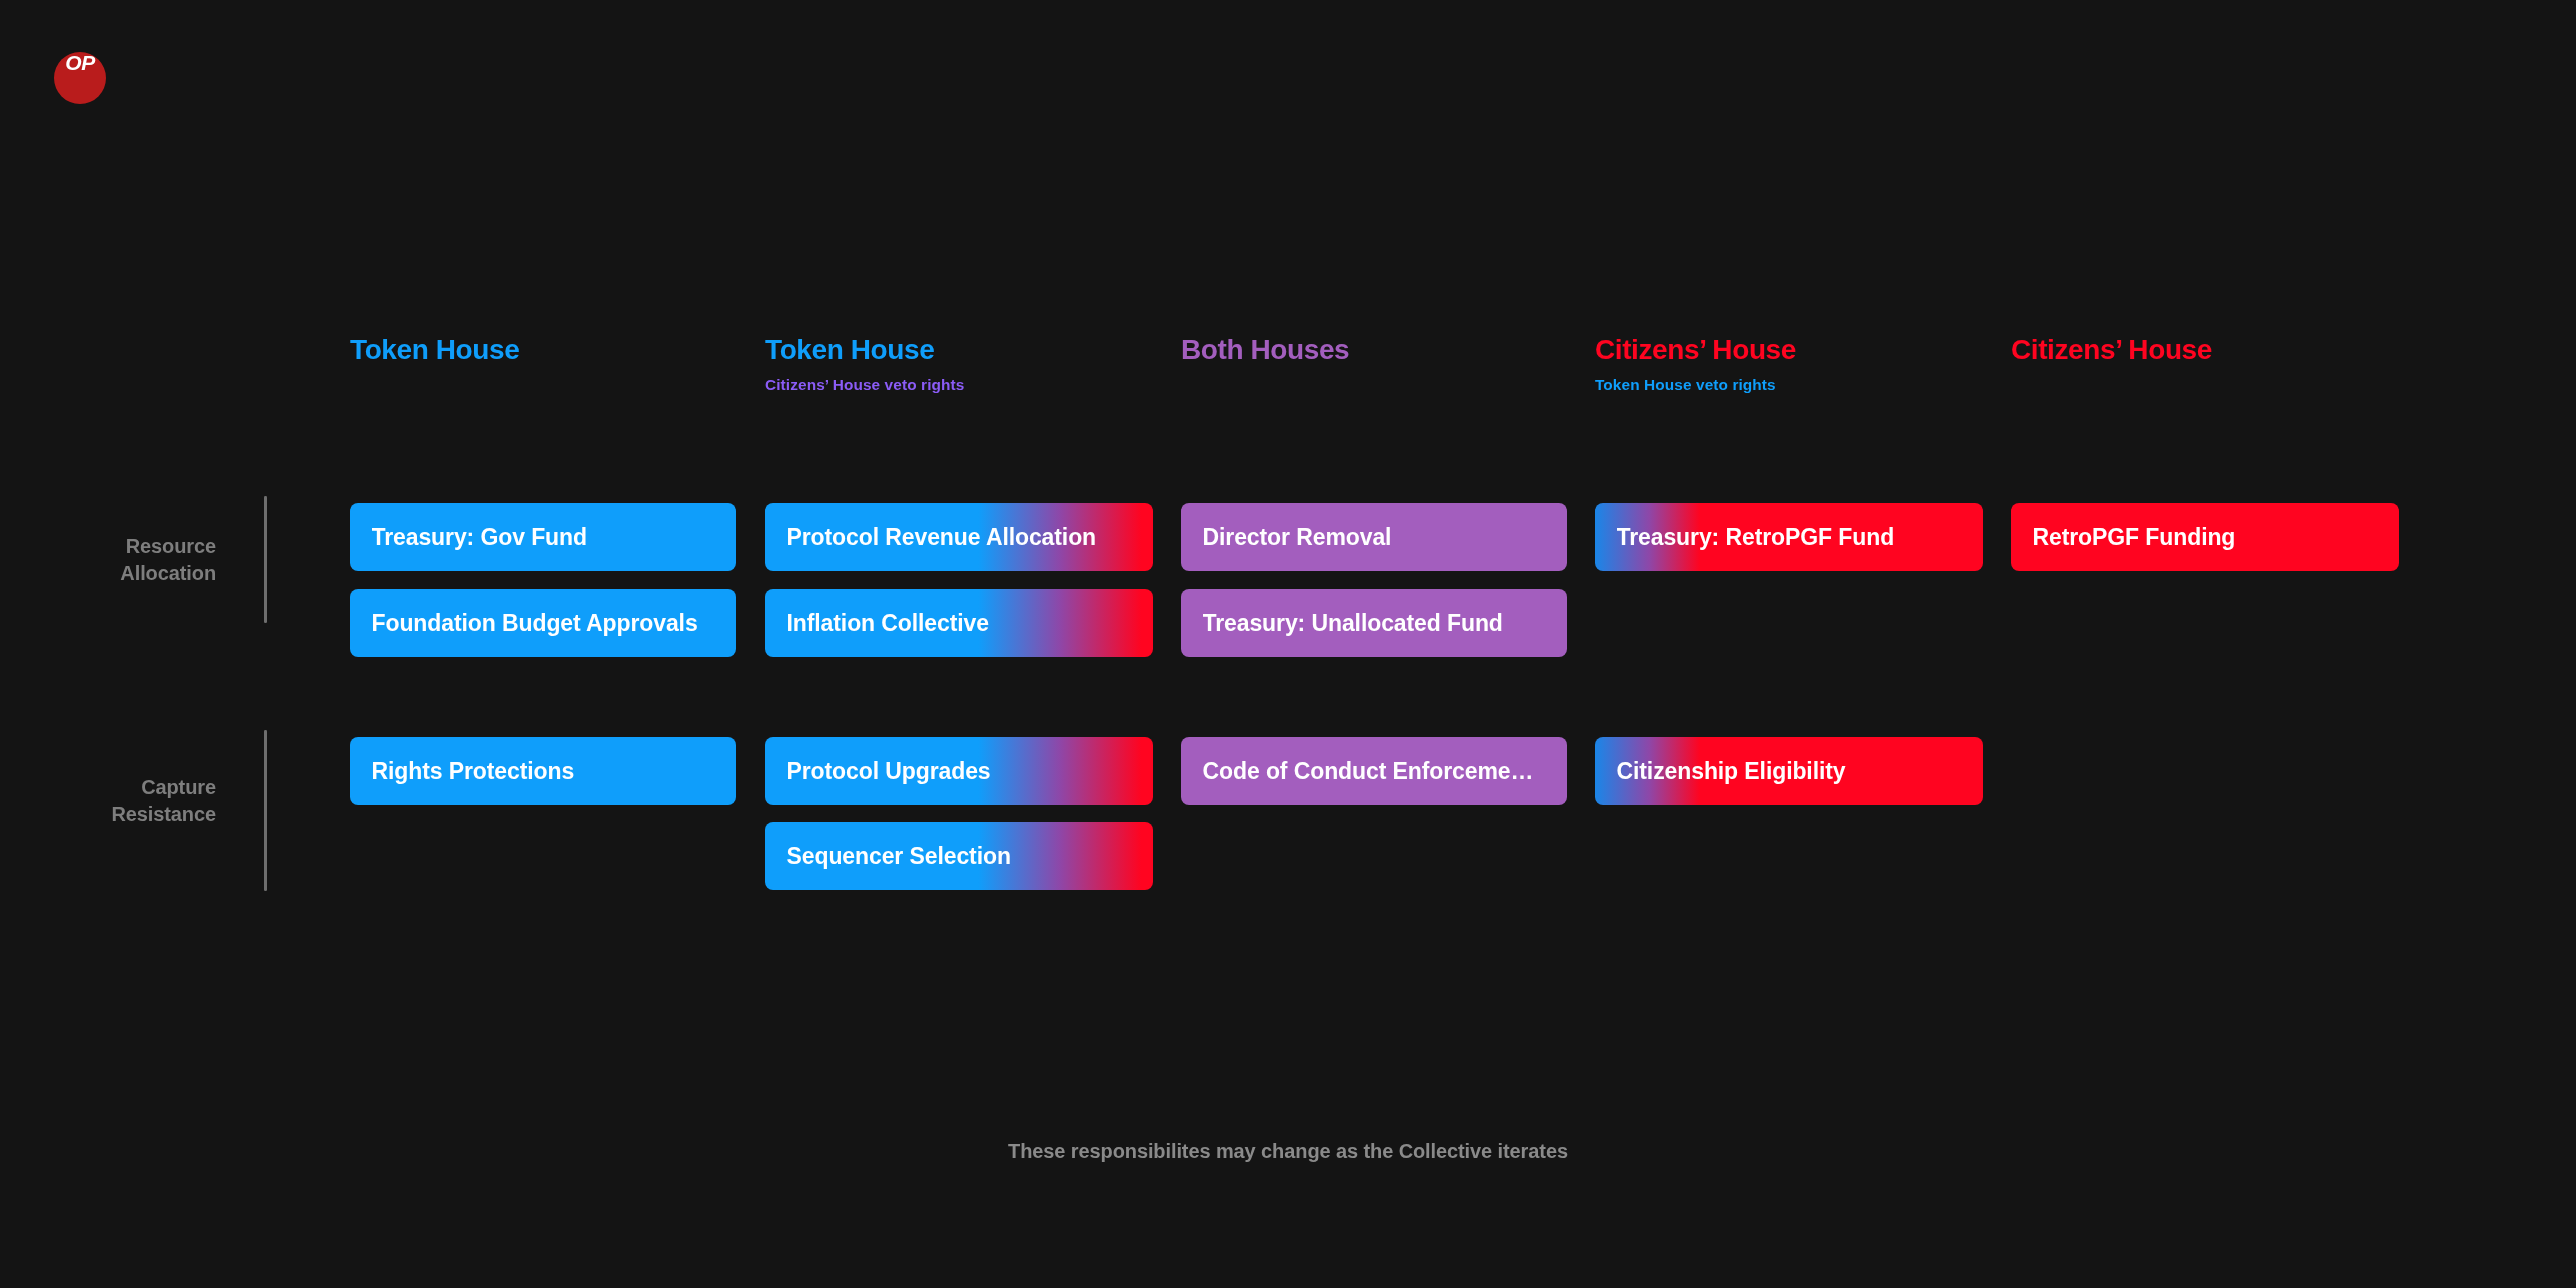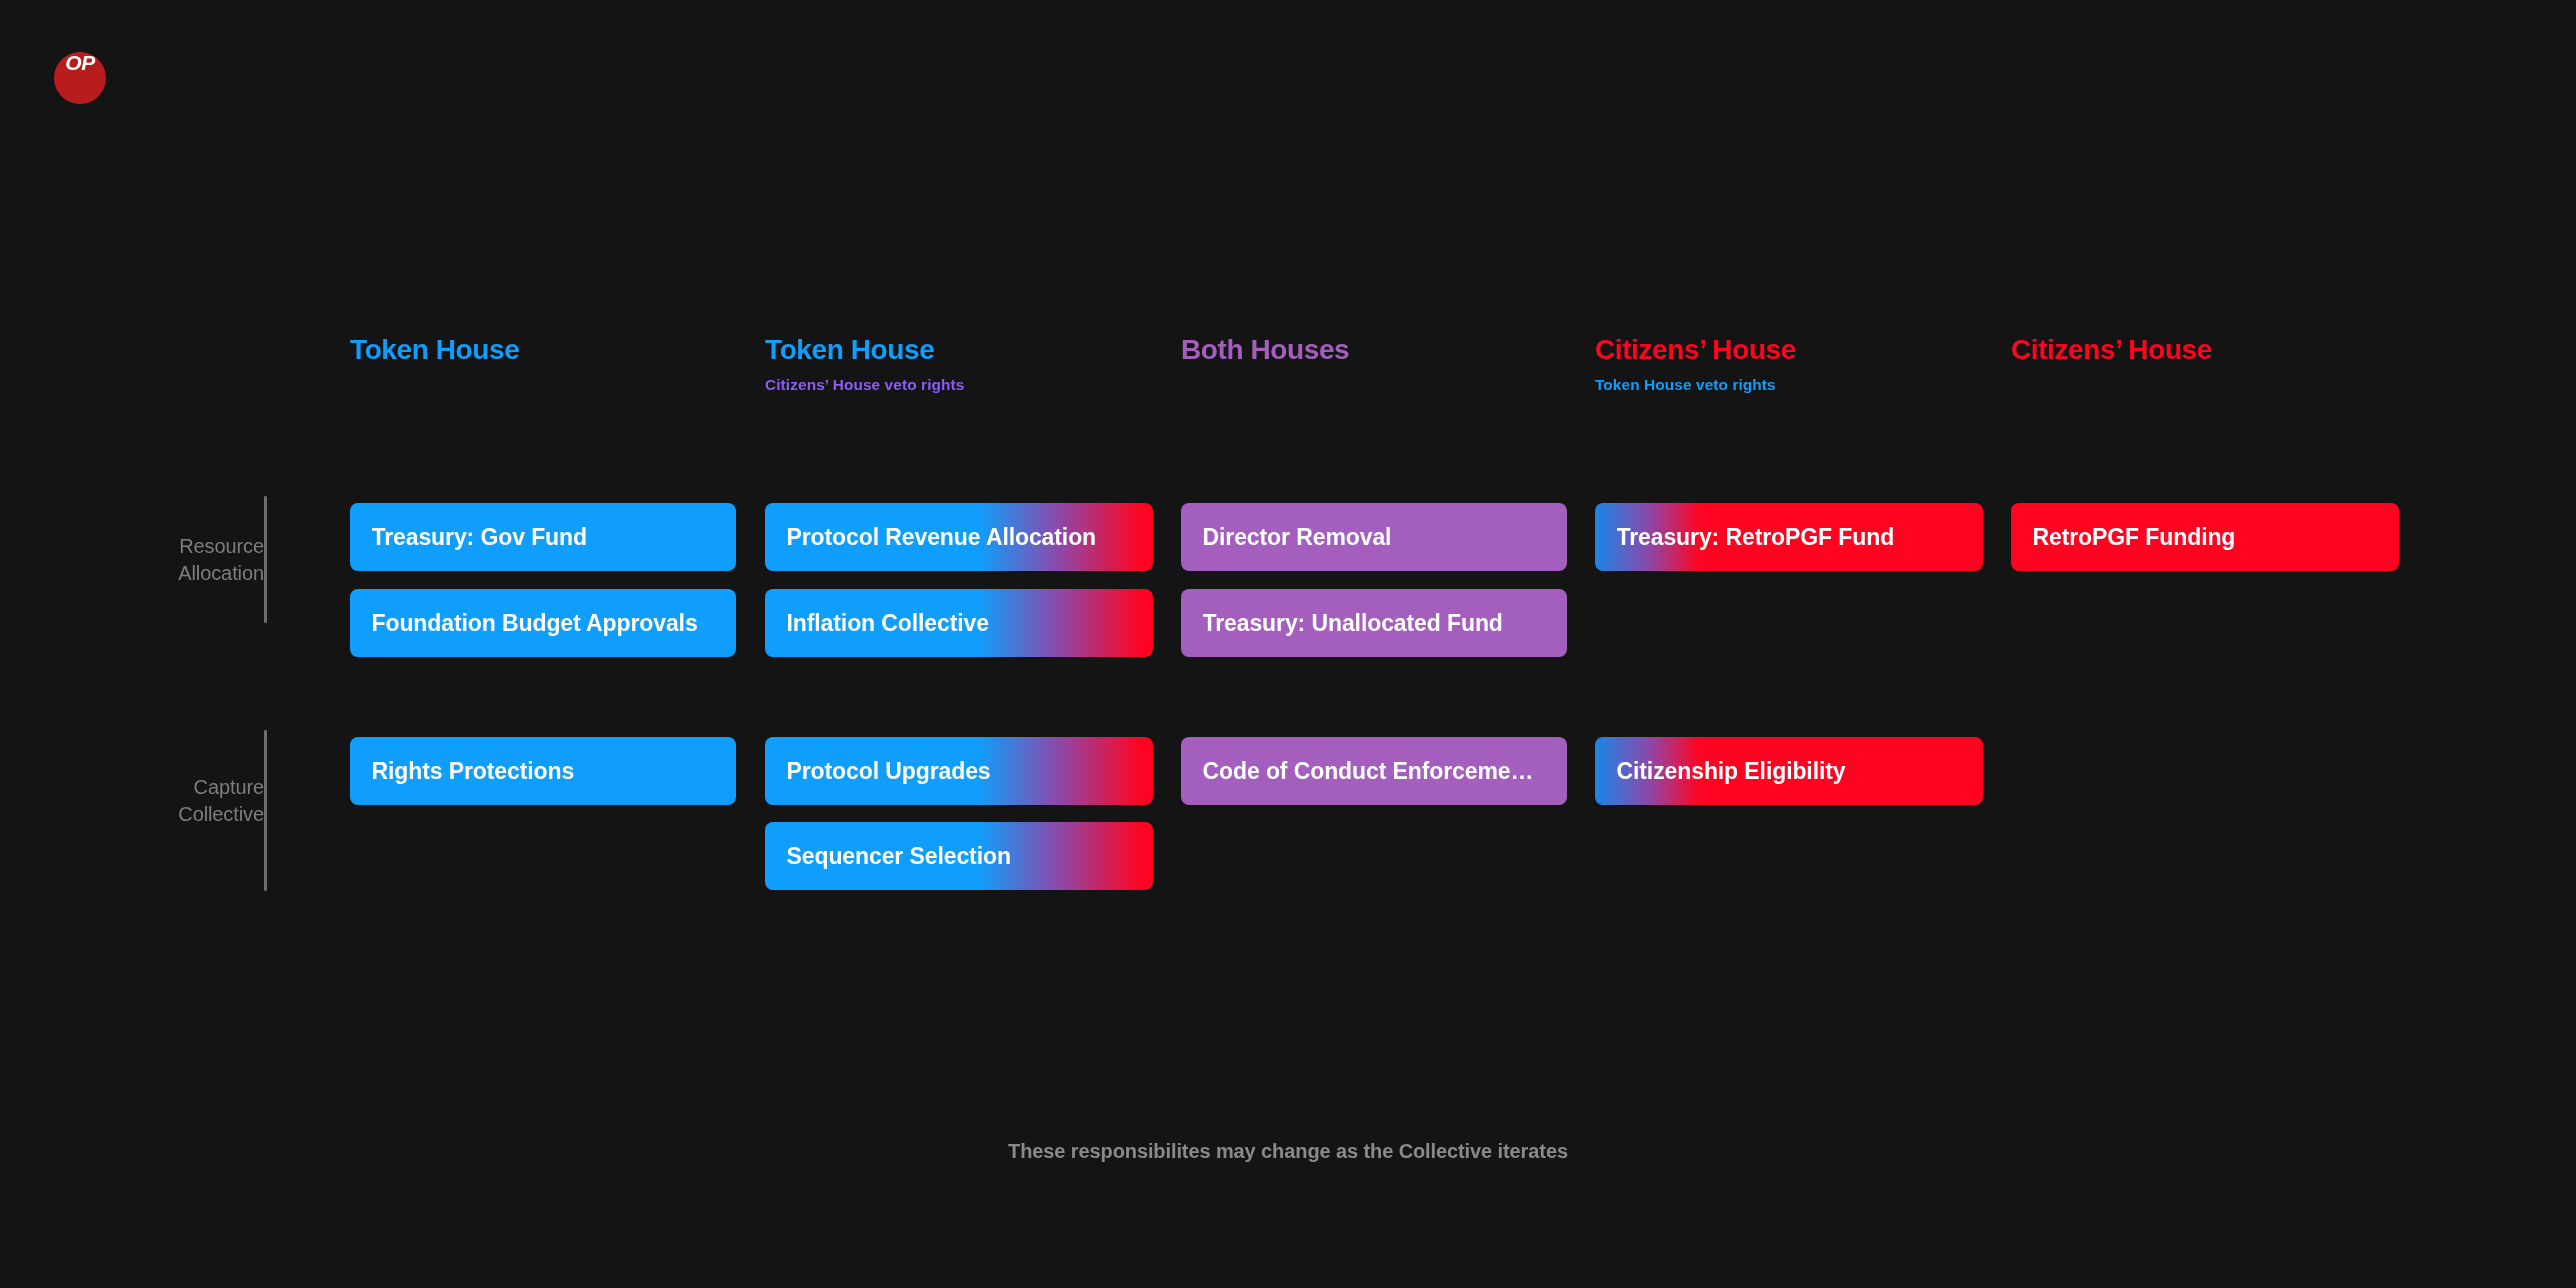--- a/index.html
+++ b/index.html
@@ -76,23 +76,24 @@
     position: absolute;
     left: 0;
     width: 264px;
     display: flex;
     align-items: center;
     justify-content: flex-end;
   }
   .row-stub .row-label {
     color: #7e7e7e;
     font-size: 20px;
-    font-weight: 400;
+    font-weight: 700;
     line-height: 1.32;
     text-align: right;
+    padding-right: 48px;
     letter-spacing: -0.1px;
   }
   .row-divider {
     position: absolute;
     left: 264px;
     width: 2.7px;
     background: #6e6e6e;
     border-radius: 1.3px;
   }
 
@@ -198,21 +199,21 @@
 
     <div class="card fill-red-blue" style="left:1595px; top:503px; width:388px;">
       <span class="card-label">Treasury: RetroPGF Fund</span>
     </div>
 
     <div class="card fill-red" style="left:2011px; top:503px; width:388px;">
       <span class="card-label">RetroPGF Funding</span>
     </div>
 
     <div class="row-stub" style="top:737px; height:127px;">
-      <div class="row-label"><span>Capture</span><br><span>Collective</span></div>
+      <div class="row-label"><span>Capture</span><br><span>Resistance</span></div>
     </div>
     <div class="row-divider" style="top:730px; height:161px;"></div>
 
     <div class="card fill-blue" style="left:350px;  top:737px; width:386px;">
       <span class="card-label">Rights Protections</span>
     </div>
 
     <div class="card fill-blue-red" style="left:765px; top:737px; width:388px;">
       <span class="card-label">Protocol Upgrades</span>
     </div>

